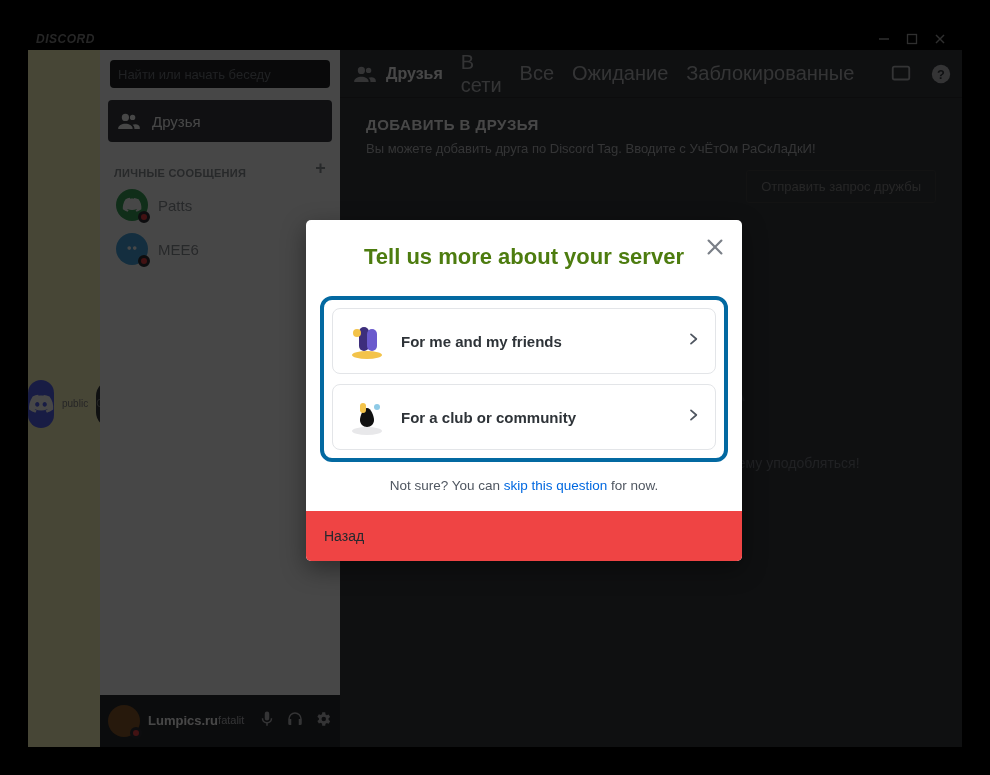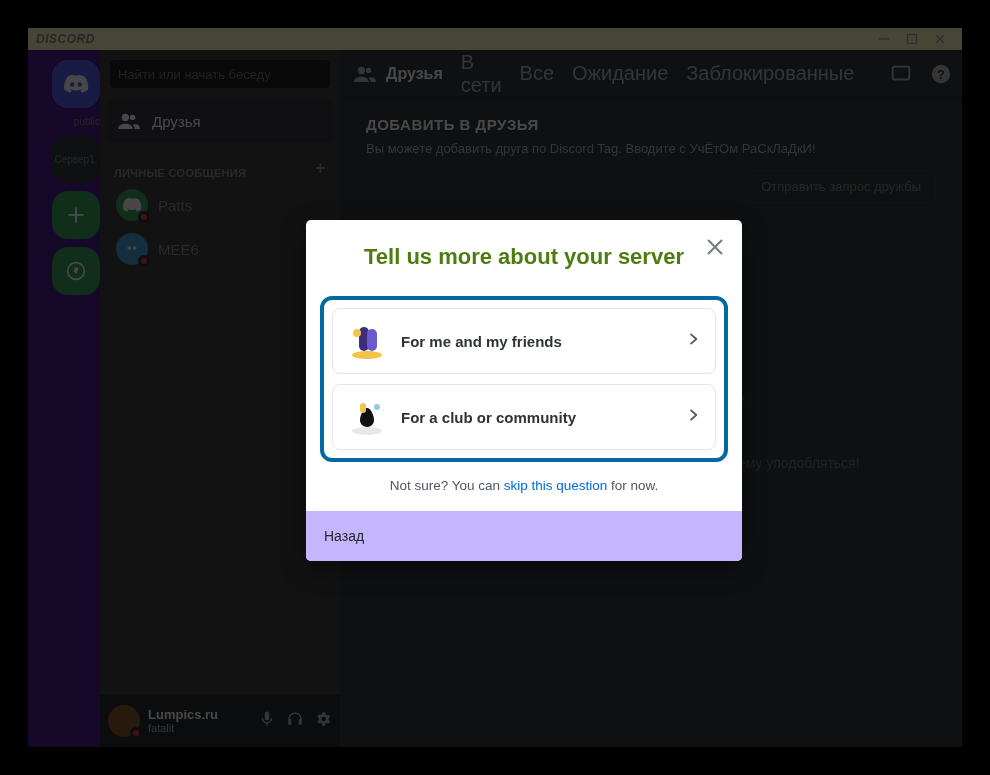--- a/index.html
+++ b/index.html
@@ -1,43 +1,43 @@
 <!DOCTYPE html>
 <html><head>
 <meta charset="utf-8">
 <style>
   * { box-sizing: border-box; margin: 0; padding: 0; font-family: -apple-system, BlinkMacSystemFont, "Segoe UI", Helvetica, Arial, sans-serif; }
   body { background: #000; width: 990px; height: 775px; overflow: hidden; position: relative; }
   .app-frame { position: absolute; top: 28px; left: 28px; width: 934px; height: 719px; background: #202225; display: flex; flex-direction: column; }
   
-  .titlebar { height: 22px; background: #fef9c3; display: flex; align-items: center; padding: 0 8px; color: #888; }
+  .titlebar { height: 22px; background: #000000; display: flex; align-items: center; padding: 0 8px; color: #888; }
   .titlebar-brand { font-size: 12px; font-weight: 800; letter-spacing: 0.5px; font-style: italic; }
   .titlebar-spacer { flex: 1; }
   .titlebar-btn { width: 28px; height: 22px; display: flex; align-items: center; justify-content: center; color: #aaa; cursor: pointer; }
   .titlebar-btn svg { width: 12px; height: 12px; }
   
   .main { flex: 1; display: flex; min-height: 0; }
   
-  .server-rail { width: 72px; background: #4c1d95; display: flex; flex-direction: column; align-items: flex-end; padding-top: 10px; gap: 8px; }
+  .server-rail { width: 72px; background: #fef9c3; display: flex; align-items: center; padding-top: 10px; gap: 8px; }
   .rail-item { width: 48px; height: 48px; border-radius: 16px; background: #36393f; display: flex; align-items: center; justify-content: center; color: #dcddde; font-size: 10px; cursor: pointer; }
   .rail-item.home { background: #5865f2; border-radius: 16px; }
   .rail-item.add { background: #3ba55c; color: #fff; font-size: 22px; }
   .rail-item.explore { background: #3ba55c; }
   .rail-label { color: #888; font-size: 10px; }
   
-  .channel-side { width: 240px; background: #404040; display: flex; flex-direction: column; }
+  .channel-side { width: 240px; background: #ffffff; display: flex; flex-direction: column; }
   .search-box { margin: 10px; height: 28px; background: #202225; border-radius: 4px; color: #72767d; font-size: 13px; display: flex; align-items: center; padding: 0 8px; }
   .friends-btn { margin: 2px 8px; height: 42px; background: #393c43; border-radius: 4px; display: flex; align-items: center; padding: 0 10px; color: #fff; gap: 12px; font-size: 15px; }
   .side-header { display: flex; align-items: flex-end; justify-content: space-between; padding: 14px 14px 4px; color: #8e9297; font-size: 11px; font-weight: 600; letter-spacing: .3px; gap: 46px; }
   .dm-item { display: flex; align-items: center; gap: 10px; padding: 4px 10px; margin: 2px 6px; border-radius: 4px; color: #8e9297; font-size: 15px; cursor: pointer; }
   .dm-avatar { width: 32px; height: 32px; border-radius: 50%; position: relative; display:flex;align-items:center;justify-content:center;}
   .dm-status { position: absolute; right: -2px; bottom: -2px; width: 12px; height: 12px; border-radius: 50%; background: #ed4245; border: 3px solid #2f3136; }
   .user-panel { margin-top: auto; height: 52px; background: #292b2f; display: flex; align-items: center; padding: 0 8px; gap: 8px; }
   .user-panel .dm-avatar { width: 32px; height: 32px; }
-  .user-info { display: flex; flex-direction: column; line-height: 1.1; }
+  .user-info { display: flex; flex-direction: row; line-height: 1.1; }
   .user-name { color: #fff; font-size: 13px; font-weight: 600; }
   .user-sub { color: #b9bbbe; font-size: 11px; }
   .user-icons { margin-left: auto; display: flex; gap: 10px; color: #b9bbbe; }
   .user-icons span { cursor: pointer; }
   
   .content { flex: 1; background: #36393f; display: flex; flex-direction: column; min-width: 0; }
   .topbar { height: 48px; display: flex; align-items: center; padding: 0 14px; gap: 18px; border-bottom: 1px solid #2b2d31; color: #b9bbbe; }
   .topbar .lead { display: flex; align-items: center; gap: 10px; color: #fff; font-weight: 600; }
   .topbar .tab { font-size: 20px; cursor: pointer; }
   .topbar .spacer { flex: 1; }
@@ -60,21 +60,21 @@
   .modal-title { font-size: 22px; font-weight: 700; color: #4d7c0f; margin-bottom: 8px; }
   .modal-sub { font-size: 14.5px; color: #4f5660; line-height: 1.35; padding: 0 10px; }
   .opt-wrap { margin: 14px 14px 8px; border: 4px solid #0369a1; border-radius: 12px; padding: 8px; }
   .opt { border: 1px solid #e3e5e8; border-radius: 8px; padding: 12px 14px; display: flex; align-items: center; gap: 14px; cursor: pointer; }
   .opt + .opt { margin-top: 10px; }
   .opt-icon { width: 40px; height: 40px; display:flex;align-items:center;justify-content:center; }
   .opt-label { font-weight: 700; color: #2e3338; font-size: 15px; flex: 1; }
   .chev { color: #4f5660; }
   .skip-line { text-align: center; font-size: 13.5px; color: #4f5660; padding: 8px 0 18px; }
   .skip-link { color: #0068e0; cursor: pointer; }
-  .modal-foot { background: #c4b5fd; padding: 16px 18px; }
+  .modal-foot { background: #ef4444; padding: 16px 18px; }
   .back-btn { font-size: 14px; color: #24292e; cursor: pointer; }
 </style>
 </head>
 <body>
 
 <div class="app-frame">
 
   <div class="titlebar">
     <span class="titlebar-brand">DISCORD</span>
     <div class="titlebar-spacer"></div>

